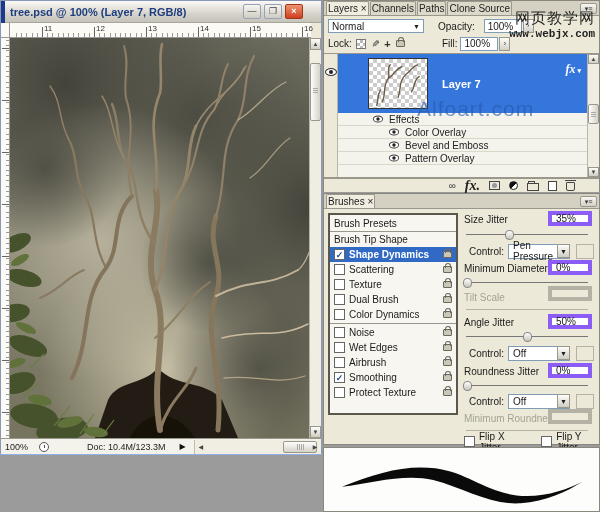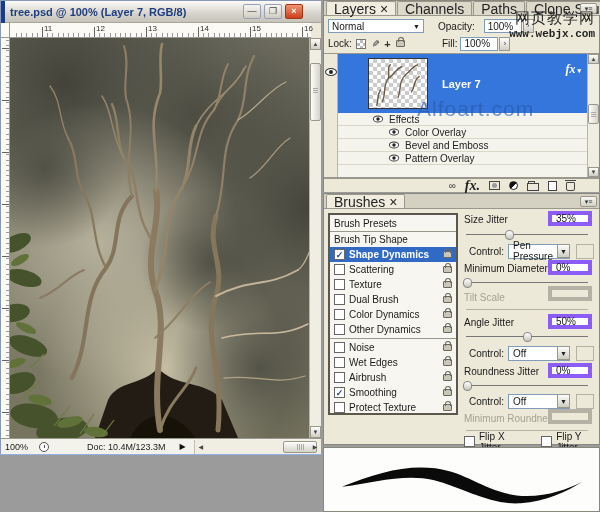--- a/index.html
+++ b/index.html
@@ -49,21 +49,21 @@
   .status-play { margin-left:14px; font-size:8px; color:#111; }
   .h-scroll { flex:1; margin-left:8px; height:14px; position:relative; border-left:1px solid #c0beb2; background:#f0eee2; }
   .h-arrow { position:absolute; top:1px; width:10px; height:12px; font-size:6px; line-height:12px; text-align:center; color:#444; }
   .h-thumb { position:absolute; left:88px; top:1px; width:34px; height:12px; background:linear-gradient(#fdfdfb,#d4d2c8); border:1px solid #9a988c; border-radius:2px; }
   .h-thumb::after { content:""; position:absolute; top:2px; bottom:2px; left:13px; width:7px;
     background:repeating-linear-gradient(90deg,#aaa 0 1px,transparent 1px 2px); }
 
   
   .panel { position:absolute; background:#ece9d8; border:1px solid #8a887c; }
   .tabbar { position:relative; height:15px; background:#d4d0c2; border-bottom:1px solid #9a988c; display:flex; align-items:flex-end; padding-left:2px; }
-  .ptab { height:14px; padding:0 7px; font-size:14px; line-height:14px; border:1px solid #9a988c; border-bottom:none; background:#ddd9ca; margin-right:1px; color:#222; white-space:nowrap; border-radius:2px 2px 0 0; }
+  .ptab { height:14px; padding:0 1px; font-size:10px; line-height:14px; border:1px solid #9a988c; border-bottom:none; background:#ddd9ca; margin-right:1px; color:#222; white-space:nowrap; border-radius:2px 2px 0 0; }
   .ptab.active { background:#f0ede0; font-weight:normal; }
   .menu-btn { position:absolute; right:2px; top:2px; width:17px; height:11px; background:linear-gradient(#f8f7f2,#d2d0c6); border:1px solid #9a988c; border-radius:2px; font-size:7px; line-height:10px; text-align:center; color:#333; }
 
   .xp-field { display:inline-flex; align-items:center; height:14px; background:#fff; border:1px solid #7f9db9; padding:0 3px; font-size:10px; }
   .spin { display:inline-block; width:11px; height:14px; background:linear-gradient(#fdfdfb,#d2d0c6); border:1px solid #9a988c; font-size:7px; line-height:12px; text-align:center; color:#333; margin-left:1px; }
   .dd-arrow { display:inline-block; width:13px; height:14px; background:linear-gradient(#fdfdfb,#cfcdc2); border:1px solid #9a988c; font-size:7px; line-height:13px; text-align:center; color:#222; }
 
   .eye { display:inline-block; width:12px; height:8px; border:1px solid #333; border-radius:50%; position:relative; background:#fdfdfd; flex:none; }
   .eye::after { content:""; position:absolute; left:3px; top:1px; width:4px; height:4px; border-radius:50%; background:#222; }
 
@@ -406,25 +406,20 @@
         <div class="bl-row">
           <span class="cbx"></span>
           <span>Dual Brush</span>
           <span class="lockicon"></span>
         </div>
         <div class="bl-row">
           <span class="cbx"></span>
           <span>Color Dynamics</span>
           <span class="lockicon"></span>
         </div>
-        <div class="bl-row">
-          <span class="cbx"></span>
-          <span>Other Dynamics</span>
-          <span class="lockicon"></span>
-        </div>
         <div class="bl-sep"></div>
         <div class="bl-row">
           <span class="cbx"></span>
           <span>Noise</span>
           <span class="lockicon"></span>
         </div>
         <div class="bl-row">
           <span class="cbx"></span>
           <span>Wet Edges</span>
           <span class="lockicon"></span>

